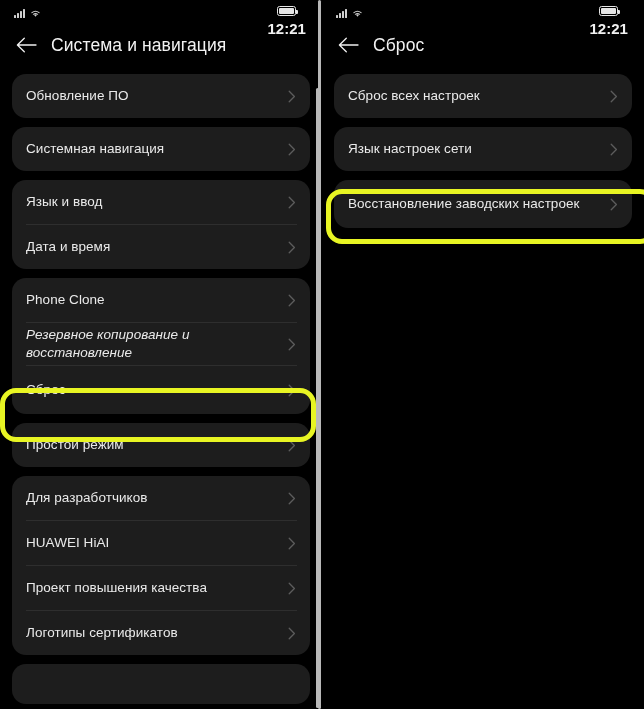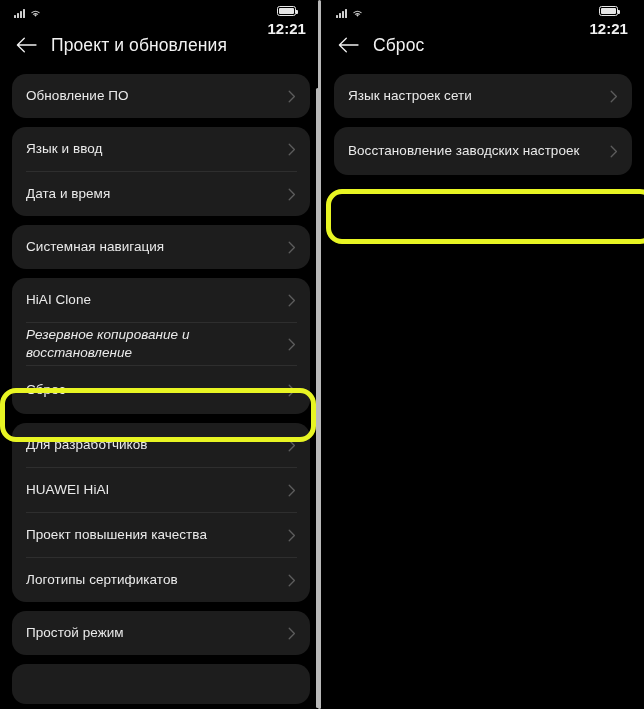--- a/index.html
+++ b/index.html
@@ -218,70 +218,70 @@
         <span class="clock">12:21</span>
       </div>
     </div>
 
     <div class="appbar">
       <div class="back-btn">
         <svg width="22" height="18" viewBox="0 0 22 18">
           <path d="M9.3 2.2L2.4 9l6.9 6.8M2.6 9H21" stroke="#f0f0f0" stroke-width="1.3" fill="none" stroke-linecap="round" stroke-linejoin="round"></path>
         </svg>
       </div>
-      <div class="appbar-title">Проект и обновления</div>
+      <div class="appbar-title">Система и навигация</div>
     </div>
 
     <div class="list">
 
       <div class="card">
         <div class="row">
           <span class="row-label">Обновление ПО</span>
           <span class="chev">
             <svg width="8" height="13" viewBox="0 0 8 13">
                 <path d="M1.2 1.2L6.4 6.5 1.2 11.8" stroke="#5c5c5c" stroke-width="1.3" fill="none" stroke-linecap="round" stroke-linejoin="round"></path>
               </svg>
           </span>
         </div>
       </div>
 
       <div class="card">
         <div class="row">
+          <span class="row-label">Системная навигация</span>
+          <span class="chev">
+            <svg width="8" height="13" viewBox="0 0 8 13">
+                <path d="M1.2 1.2L6.4 6.5 1.2 11.8" stroke="#5c5c5c" stroke-width="1.3" fill="none" stroke-linecap="round" stroke-linejoin="round"></path>
+              </svg>
+          </span>
+        </div>
+      </div>
+
+      <div class="card">
+        <div class="row">
           <span class="row-label">Язык и ввод</span>
           <span class="chev">
             <svg width="8" height="13" viewBox="0 0 8 13">
                 <path d="M1.2 1.2L6.4 6.5 1.2 11.8" stroke="#5c5c5c" stroke-width="1.3" fill="none" stroke-linecap="round" stroke-linejoin="round"></path>
               </svg>
           </span>
         </div>
         <div class="divider"></div>
         <div class="row">
           <span class="row-label">Дата и время</span>
           <span class="chev">
             <svg width="8" height="13" viewBox="0 0 8 13">
                 <path d="M1.2 1.2L6.4 6.5 1.2 11.8" stroke="#5c5c5c" stroke-width="1.3" fill="none" stroke-linecap="round" stroke-linejoin="round"></path>
               </svg>
           </span>
         </div>
       </div>
 
       <div class="card">
         <div class="row">
-          <span class="row-label">Системная навигация</span>
-          <span class="chev">
-            <svg width="8" height="13" viewBox="0 0 8 13">
-                <path d="M1.2 1.2L6.4 6.5 1.2 11.8" stroke="#5c5c5c" stroke-width="1.3" fill="none" stroke-linecap="round" stroke-linejoin="round"></path>
-              </svg>
-          </span>
-        </div>
-      </div>
-
-      <div class="card">
-        <div class="row">
-          <span class="row-label">HiAI Clone</span>
+          <span class="row-label">Phone Clone</span>
           <span class="chev">
             <svg width="8" height="13" viewBox="0 0 8 13">
                 <path d="M1.2 1.2L6.4 6.5 1.2 11.8" stroke="#5c5c5c" stroke-width="1.3" fill="none" stroke-linecap="round" stroke-linejoin="round"></path>
               </svg>
           </span>
         </div>
         <div class="divider"></div>
         <div class="row two-line">
           <span class="row-label">Резервное копирование и восстановление</span>
           <span class="chev">
@@ -296,20 +296,31 @@
           <span class="chev">
             <svg width="8" height="13" viewBox="0 0 8 13">
                 <path d="M1.2 1.2L6.4 6.5 1.2 11.8" stroke="#5c5c5c" stroke-width="1.3" fill="none" stroke-linecap="round" stroke-linejoin="round"></path>
               </svg>
           </span>
         </div>
       </div>
 
       <div class="card">
         <div class="row">
+          <span class="row-label">Простой режим</span>
+          <span class="chev">
+            <svg width="8" height="13" viewBox="0 0 8 13">
+                <path d="M1.2 1.2L6.4 6.5 1.2 11.8" stroke="#5c5c5c" stroke-width="1.3" fill="none" stroke-linecap="round" stroke-linejoin="round"></path>
+              </svg>
+          </span>
+        </div>
+      </div>
+
+      <div class="card">
+        <div class="row">
           <span class="row-label">Для разработчиков</span>
           <span class="chev">
             <svg width="8" height="13" viewBox="0 0 8 13">
                 <path d="M1.2 1.2L6.4 6.5 1.2 11.8" stroke="#5c5c5c" stroke-width="1.3" fill="none" stroke-linecap="round" stroke-linejoin="round"></path>
               </svg>
           </span>
         </div>
         <div class="divider"></div>
         <div class="row">
           <span class="row-label">HUAWEI HiAI</span>
@@ -324,31 +335,20 @@
           <span class="row-label">Проект повышения качества</span>
           <span class="chev">
             <svg width="8" height="13" viewBox="0 0 8 13">
                 <path d="M1.2 1.2L6.4 6.5 1.2 11.8" stroke="#5c5c5c" stroke-width="1.3" fill="none" stroke-linecap="round" stroke-linejoin="round"></path>
               </svg>
           </span>
         </div>
         <div class="divider"></div>
         <div class="row">
           <span class="row-label">Логотипы сертификатов</span>
-          <span class="chev">
-            <svg width="8" height="13" viewBox="0 0 8 13">
-                <path d="M1.2 1.2L6.4 6.5 1.2 11.8" stroke="#5c5c5c" stroke-width="1.3" fill="none" stroke-linecap="round" stroke-linejoin="round"></path>
-              </svg>
-          </span>
-        </div>
-      </div>
-
-      <div class="card">
-        <div class="row">
-          <span class="row-label">Простой режим</span>
           <span class="chev">
             <svg width="8" height="13" viewBox="0 0 8 13">
                 <path d="M1.2 1.2L6.4 6.5 1.2 11.8" stroke="#5c5c5c" stroke-width="1.3" fill="none" stroke-linecap="round" stroke-linejoin="round"></path>
               </svg>
           </span>
         </div>
       </div>
 
       <div class="card" style="min-height:40px"></div>
 
@@ -391,20 +391,30 @@
       <div class="back-btn">
         <svg width="22" height="18" viewBox="0 0 22 18">
           <path d="M9.3 2.2L2.4 9l6.9 6.8M2.6 9H21" stroke="#f0f0f0" stroke-width="1.3" fill="none" stroke-linecap="round" stroke-linejoin="round"></path>
         </svg>
       </div>
       <div class="appbar-title">Сброс</div>
     </div>
 
     <div class="list">
 
+      <div class="card">
+        <div class="row">
+          <span class="row-label">Сброс всех настроек</span>
+          <span class="chev">
+            <svg width="8" height="13" viewBox="0 0 8 13">
+                <path d="M1.2 1.2L6.4 6.5 1.2 11.8" stroke="#5c5c5c" stroke-width="1.3" fill="none" stroke-linecap="round" stroke-linejoin="round"></path>
+              </svg>
+          </span>
+        </div>
+      </div>
 
       <div class="card">
         <div class="row">
           <span class="row-label">Язык настроек сети</span>
           <span class="chev">
             <svg width="8" height="13" viewBox="0 0 8 13">
                 <path d="M1.2 1.2L6.4 6.5 1.2 11.8" stroke="#5c5c5c" stroke-width="1.3" fill="none" stroke-linecap="round" stroke-linejoin="round"></path>
               </svg>
           </span>
         </div>

